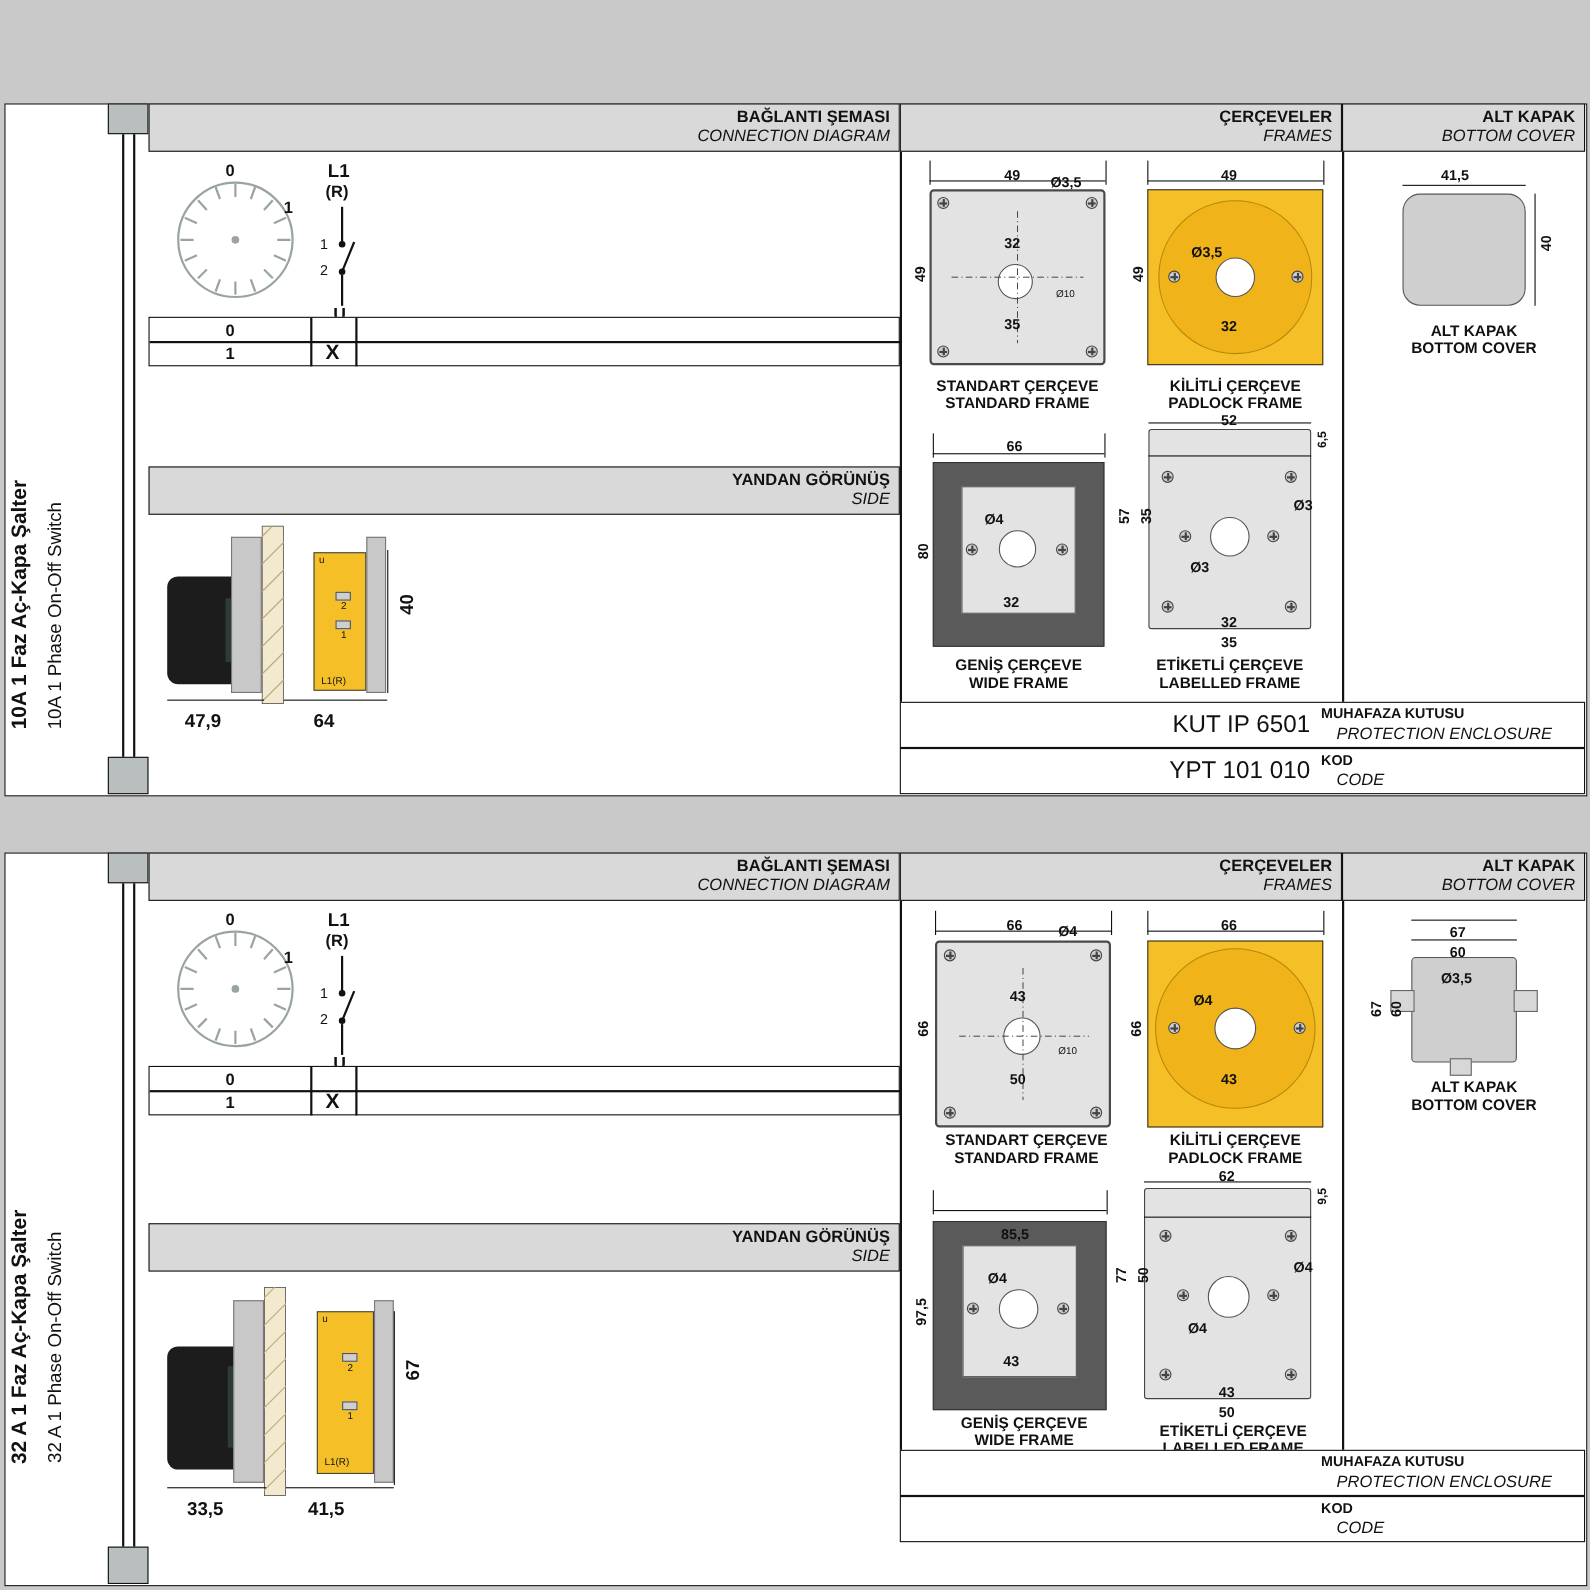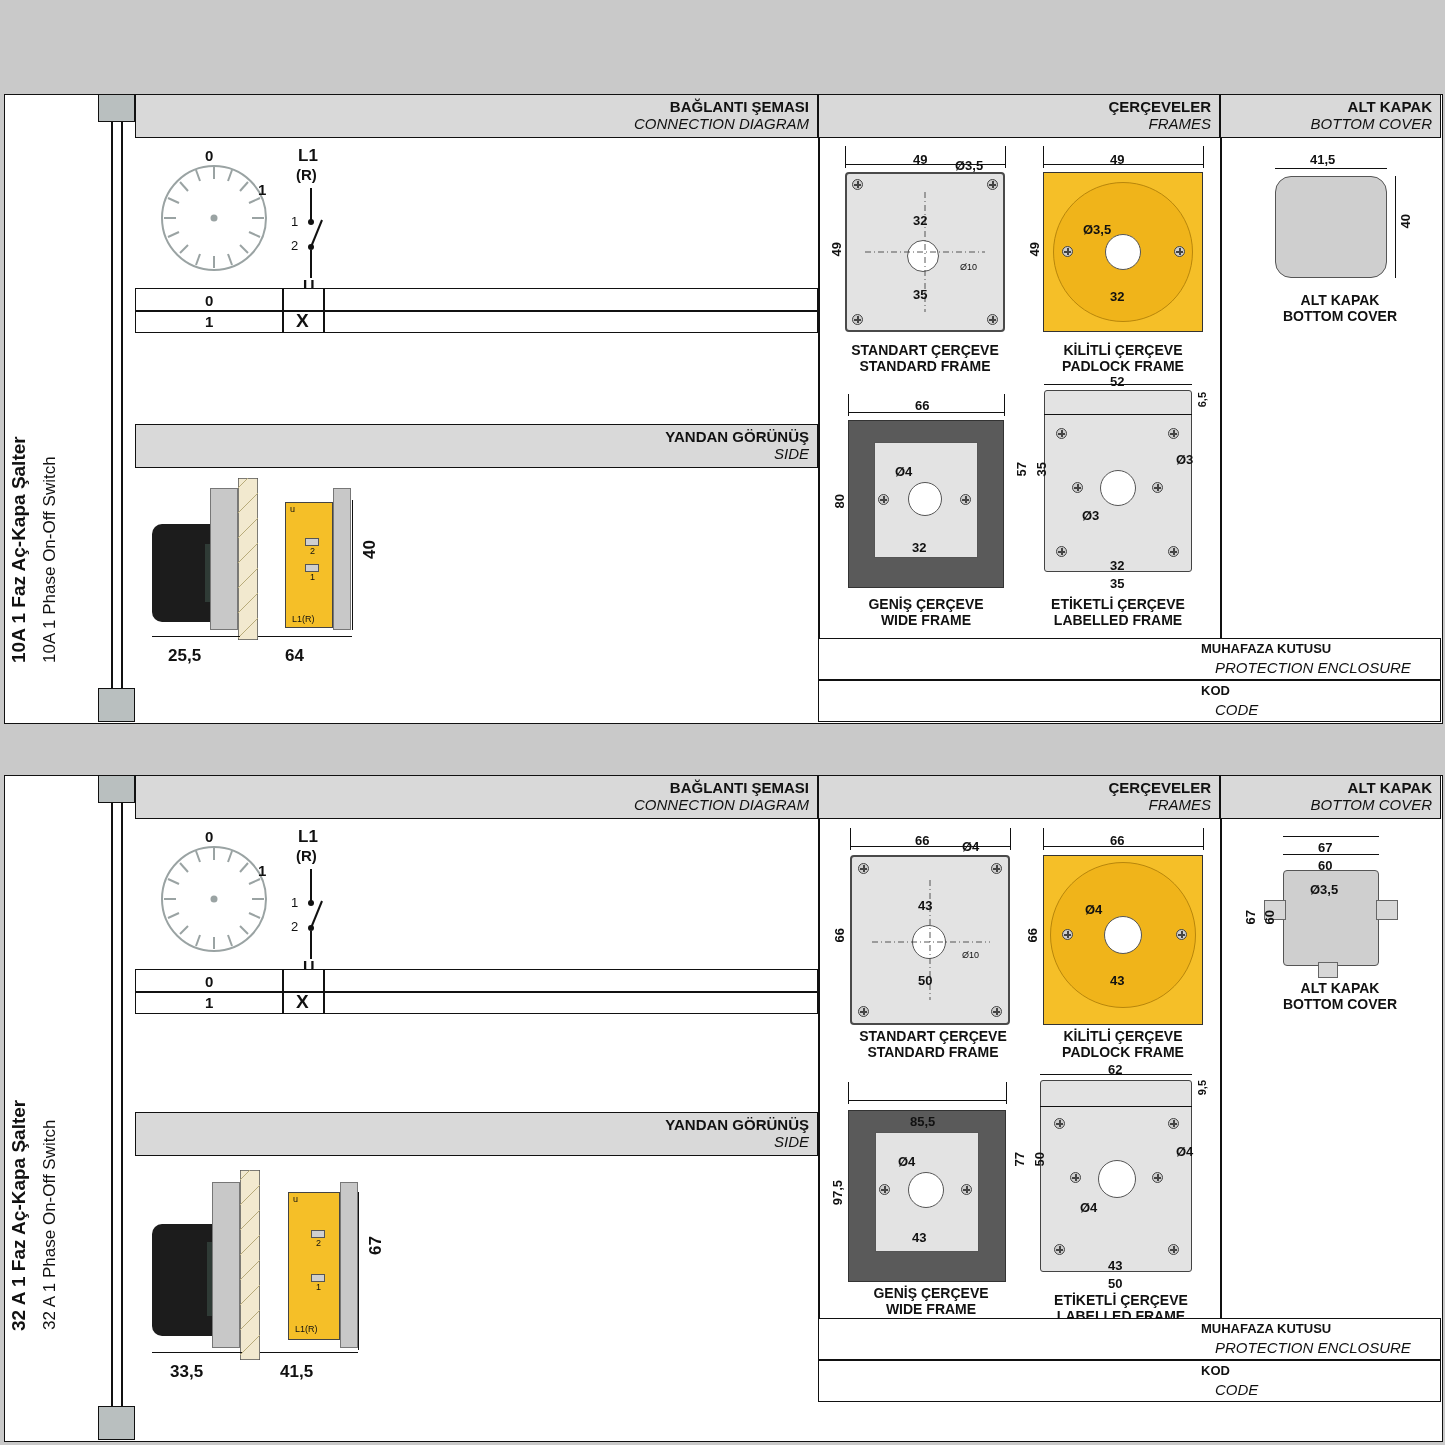--- a/index.html
+++ b/index.html
@@ -133,21 +133,21 @@
   </svg>
   <div class="box" style="left:285px;top:502px;width:48px;height:126px;background:#f5bf28;border:1.5px solid #444;"></div>
   <div class="xsm" style="position:absolute;left:290px;top:504px;">u</div>
   <div class="xsm" style="position:absolute;left:310px;top:546px;">2</div>
   <div class="xsm" style="position:absolute;left:310px;top:572px;">1</div>
   <div class="xsm" style="position:absolute;left:292px;top:614px;">L1(R)</div>
   <div class="box" style="left:305px;top:538px;width:14px;height:8px;background:#cfcfcf;border:1px solid #555;"></div>
   <div class="box" style="left:305px;top:564px;width:14px;height:8px;background:#cfcfcf;border:1px solid #555;"></div>
   <div class="box" style="left:333px;top:488px;width:18px;height:142px;background:#c8c8c8;border:1.5px solid #777;"></div>
 
-  <div class="dim" style="left:168px;top:646px;font-weight:bold;font-size:17px;">25,5</div>
+  <div class="dim" style="left:168px;top:646px;font-weight:bold;font-size:17px;">47,9</div>
   <div class="dim" style="left:285px;top:646px;font-weight:bold;font-size:17px;">64</div>
   <div class="dimv" style="left:360px;top:540px;font-weight:bold;font-size:17px;">40</div>
   <div class="ln" style="left:152px;top:636px;width:88px;height:1.2px;"></div>
   <div class="ln" style="left:258px;top:636px;width:94px;height:1.2px;"></div>
   <div class="ln" style="left:352px;top:500px;width:1.2px;height:130px;"></div>
 
   <div class="box grayframe" style="left:845px;top:172px;width:160px;height:160px;"></div>
   <div class="scr" style="left:852px;top:179px;"></div>
   <div class="scr" style="left:987px;top:179px;"></div>
   <div class="scr" style="left:852px;top:314px;"></div>
@@ -224,24 +224,26 @@
 
   <div class="box" style="left:1275px;top:176px;width:112px;height:102px;background:#cfcfcf;border:1.5px solid #555;border-radius:16px;"></div>
   <div class="dim" style="left:1310px;top:152px;font-weight:bold;">41,5</div>
   <div class="dimv" style="left:1398px;top:214px;font-weight:bold;">40</div>
   <div class="ln" style="left:1275px;top:168px;width:112px;height:1px;"></div>
   <div class="ln" style="left:1395px;top:176px;width:1px;height:102px;"></div>
   <div class="cap" style="left:1240px;top:292px;width:200px;">ALT KAPAK</div>
   <div class="cap" style="left:1240px;top:308px;width:200px;">BOTTOM COVER</div>
 
   <div class="ftr" style="left:818px;top:638px;width:623px;height:42px;">
+    <div class="code" style="position:absolute;left:0;top:6px;width:372px;">KUT IP 6501</div>
     <div class="lbl1" style="position:absolute;left:382px;top:2px;">MUHAFAZA KUTUSU</div>
     <div class="lbl2" style="position:absolute;left:382px;top:20px;">PROTECTION ENCLOSURE</div>
   </div>
   <div class="ftr" style="left:818px;top:680px;width:623px;height:42px;">
+    <div class="code" style="position:absolute;left:0;top:6px;width:372px;">YPT 101 010</div>
     <div class="lbl1" style="position:absolute;left:382px;top:2px;">KOD</div>
     <div class="lbl2" style="position:absolute;left:382px;top:20px;">CODE</div>
   </div>
   <div class="ln" style="left:818px;top:138px;width:1.5px;height:500px;"></div>
   <div class="ln" style="left:1220px;top:138px;width:1.5px;height:500px;"></div>
 </div>
 
 <div class="sheet" style="top:740px;height:705px;">
 
   <div class="panel" style="left:4px;top:35px;width:1437px;height:665px;"></div>

